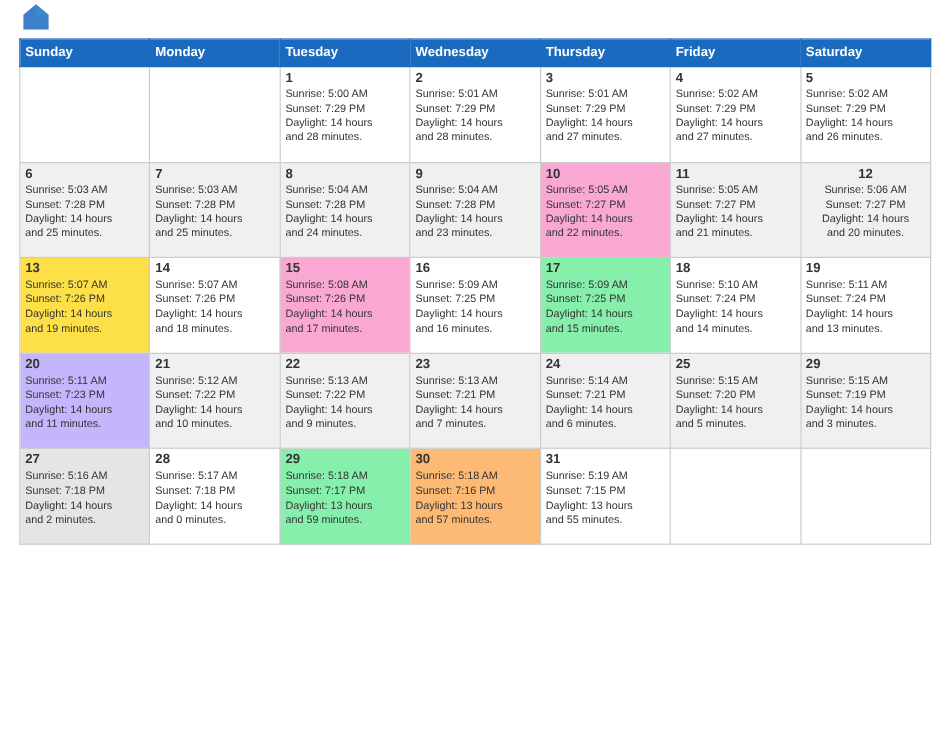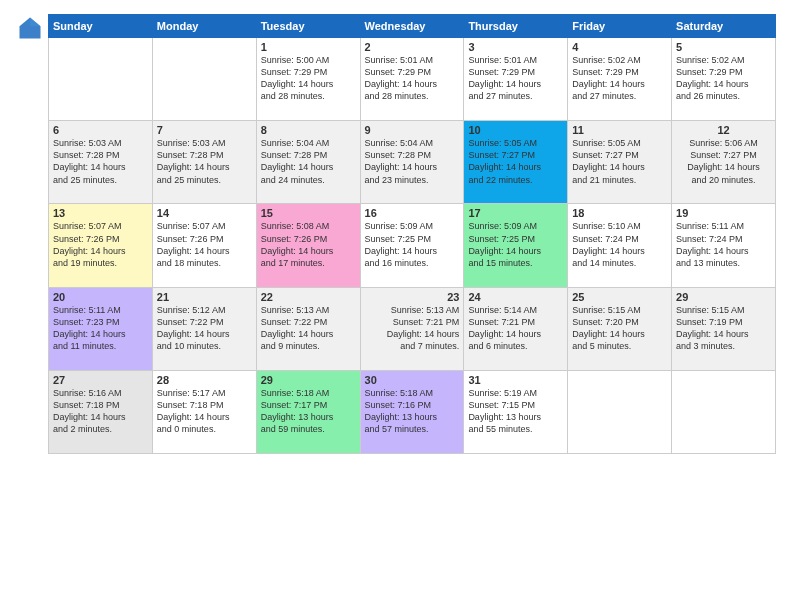--- a/index.html
+++ b/index.html
@@ -6,23 +6,23 @@
     body {
       width: 792px;
       height: 612px;
       font-family: Arial, sans-serif;
       background: #fff;
       overflow: hidden;
     }
     .page {
       width: 792px;
       height: 464px;
-      padding: 14px 16px 10px 16px;
-      display: flex;
-      flex-direction: row;
+      padding: 0 16px 10px 16px;
+      display: flex;
+      flex-direction: column;
     }
     .header {
       display: flex;
       align-items: flex-start;
       justify-content: space-between;
       margin-bottom: 4px;
     }
     .logo {
       display: flex;
       align-items: center;
@@ -177,35 +177,35 @@
             <div class="cell-content">Sunrise: 5:03 AM<br>Sunset: 7:28 PM<br>Daylight: 14 hours<br>and 25 minutes.</div>
           </td>
           <td style="background: rgb(240, 240, 240);">
             <span class="day-num">8</span>
             <div class="cell-content">Sunrise: 5:04 AM<br>Sunset: 7:28 PM<br>Daylight: 14 hours<br>and 24 minutes.</div>
           </td>
           <td style="background: rgb(240, 240, 240);">
             <span class="day-num">9</span>
             <div class="cell-content">Sunrise: 5:04 AM<br>Sunset: 7:28 PM<br>Daylight: 14 hours<br>and 23 minutes.</div>
           </td>
-          <td style="background: #0ea5e9;">
+          <td style="background: #f9a8d4;">
             <span class="day-num">10</span>
             <div class="cell-content">Sunrise: 5:05 AM<br>Sunset: 7:27 PM<br>Daylight: 14 hours<br>and 22 minutes.</div>
           </td>
           <td style="background: rgb(240, 240, 240);">
             <span class="day-num">11</span>
             <div class="cell-content">Sunrise: 5:05 AM<br>Sunset: 7:27 PM<br>Daylight: 14 hours<br>and 21 minutes.</div>
           </td>
           <td style="background: rgb(240, 240, 240); text-align: center;">
             <span class="day-num">12</span>
             <div class="cell-content">Sunrise: 5:06 AM<br>Sunset: 7:27 PM<br>Daylight: 14 hours<br>and 20 minutes.</div>
           </td>
         </tr>
         <tr>
-          <td style="background: #fef9c3;">
+          <td style="background: #fde047;">
             <span class="day-num">13</span>
             <div class="cell-content">Sunrise: 5:07 AM<br>Sunset: 7:26 PM<br>Daylight: 14 hours<br>and 19 minutes.</div>
           </td>
           <td style="background: rgb(255, 255, 255);">
             <span class="day-num">14</span>
             <div class="cell-content">Sunrise: 5:07 AM<br>Sunset: 7:26 PM<br>Daylight: 14 hours<br>and 18 minutes.</div>
           </td>
           <td style="background: #f9a8d4; margin-left: 38px;">
             <span class="day-num">15</span>
             <div class="cell-content">Sunrise: 5:08 AM<br>Sunset: 7:26 PM<br>Daylight: 14 hours<br>and 17 minutes.</div>
@@ -233,21 +233,21 @@
             <div class="cell-content">Sunrise: 5:11 AM<br>Sunset: 7:23 PM<br>Daylight: 14 hours<br>and 11 minutes.</div>
           </td>
           <td style="background: rgb(240, 240, 240);">
             <span class="day-num">21</span>
             <div class="cell-content">Sunrise: 5:12 AM<br>Sunset: 7:22 PM<br>Daylight: 14 hours<br>and 10 minutes.</div>
           </td>
           <td style="background: rgb(240, 240, 240);">
             <span class="day-num">22</span>
             <div class="cell-content">Sunrise: 5:13 AM<br>Sunset: 7:22 PM<br>Daylight: 14 hours<br>and 9 minutes.</div>
           </td>
-          <td style="background: rgb(240, 240, 240); text-align: right;">
+          <td style="background: rgb(240, 240, 240);">
             <span class="day-num">23</span>
             <div class="cell-content">Sunrise: 5:13 AM<br>Sunset: 7:21 PM<br>Daylight: 14 hours<br>and 7 minutes.</div>
           </td>
           <td style="background: rgb(240, 240, 240);">
             <span class="day-num">24</span>
             <div class="cell-content">Sunrise: 5:14 AM<br>Sunset: 7:21 PM<br>Daylight: 14 hours<br>and 6 minutes.</div>
           </td>
           <td style="background: rgb(240, 240, 240);">
             <span class="day-num">25</span>
             <div class="cell-content">Sunrise: 5:15 AM<br>Sunset: 7:20 PM<br>Daylight: 14 hours<br>and 5 minutes.</div>
@@ -263,21 +263,21 @@
             <div class="cell-content">Sunrise: 5:16 AM<br>Sunset: 7:18 PM<br>Daylight: 14 hours<br>and 2 minutes.</div>
           </td>
           <td style="background: rgb(255, 255, 255);">
             <span class="day-num">28</span>
             <div class="cell-content">Sunrise: 5:17 AM<br>Sunset: 7:18 PM<br>Daylight: 14 hours<br>and 0 minutes.</div>
           </td>
           <td style="background: #86efac;">
             <span class="day-num">29</span>
             <div class="cell-content">Sunrise: 5:18 AM<br>Sunset: 7:17 PM<br>Daylight: 13 hours<br>and 59 minutes.</div>
           </td>
-          <td style="background: #c4b5fd;">
+          <td style="background: #fdba74;">
             <span class="day-num">30</span>
             <div class="cell-content">Sunrise: 5:18 AM<br>Sunset: 7:16 PM<br>Daylight: 13 hours<br>and 57 minutes.</div>
           </td>
           <td style="background: rgb(255, 255, 255);">
             <span class="day-num">31</span>
             <div class="cell-content">Sunrise: 5:19 AM<br>Sunset: 7:15 PM<br>Daylight: 13 hours<br>and 55 minutes.</div>
           </td>
           <td class="empty"></td>
           <td class="empty"></td>
         </tr>

